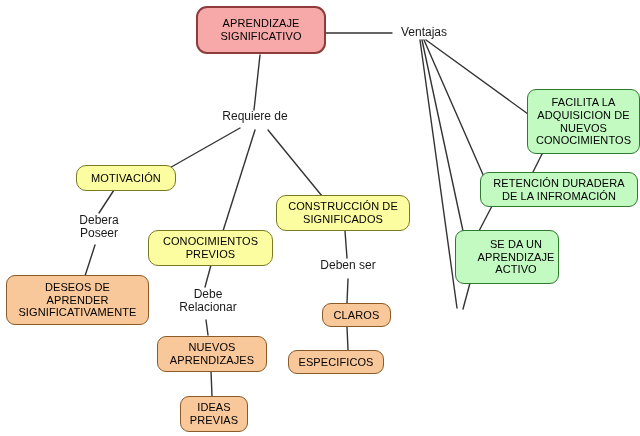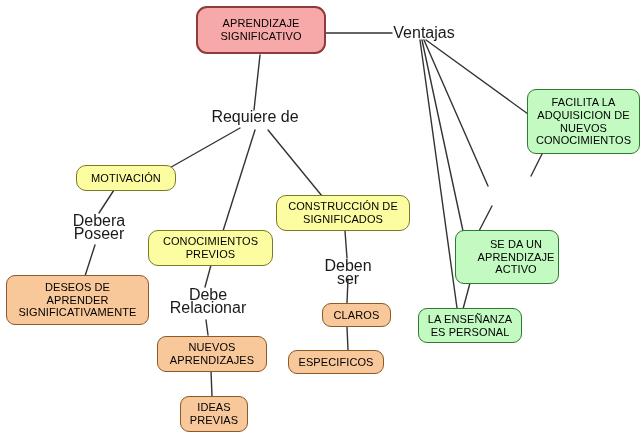--- a/index.html
+++ b/index.html
@@ -58,21 +58,21 @@
   .node.orange {
     background: #F8C79A;
     border-color: #8A5A28;
   }
   .node.green {
     background: #C2FAC2;
     border-color: #2E7A2E;
   }
   .edge-label {
     position: absolute;
-    font-size: 16px;
+    font-size: 12px;
     line-height: 13px;
     color: #1a1a1a;
     text-align: center;
     white-space: pre-line;
     background: transparent;
     z-index: 3;
   }
 </style>
 </head>
 <body>
@@ -144,27 +144,27 @@
 
   <div class="node orange" style="left:322px; top:303px; width:69px; height:24px;">CLAROS</div>
 
   <div class="node orange" style="left:288px; top:350px; width:96px; height:24px;">ESPECIFICOS</div>
 
   <div class="node green" style="left:527px; top:89px; width:113px; height:65px;">FACILITA LA
 ADQUISICION DE
 NUEVOS
 CONOCIMIENTOS</div>
 
+  <div class="node green" style="left:480px; top:172px; width:158px; height:35px;">RETENCIÓN DURADERA
+DE LA INFROMACIÓN</div>
 
   <div class="node green" style="left:455px; top:230px; width:104px; height:54px;padding-left:22px;">SE DA UN
 APRENDIZAJE
 ACTIVO</div>
 
-  <div class="node green" style="left:418px; top:308px; width:104px; height:35px;">LA ENSEÑANZA
-ES PERSONAL</div>
 
   <div class="edge-label" style="left:392px; top:26px; width:64px;">Ventajas</div>
 
   <div class="edge-label" style="left:205px; top:110px; width:100px;">Requiere de</div>
 
   <div class="edge-label" style="left:62px; top:214px; width:74px;">Debera
 Poseer</div>
 
   <div class="edge-label" style="left:168px; top:288px; width:80px;">Debe
 Relacionar</div>

